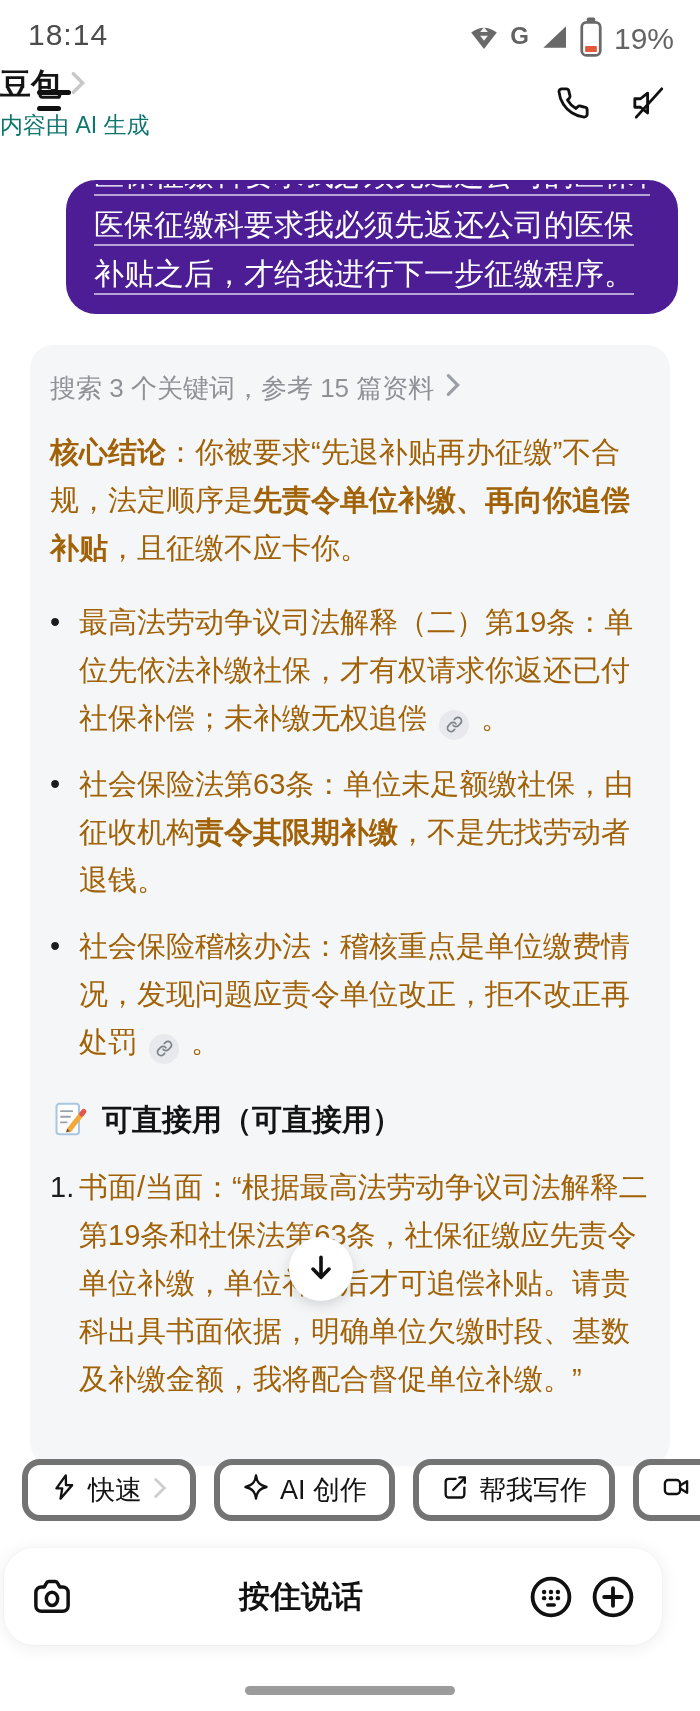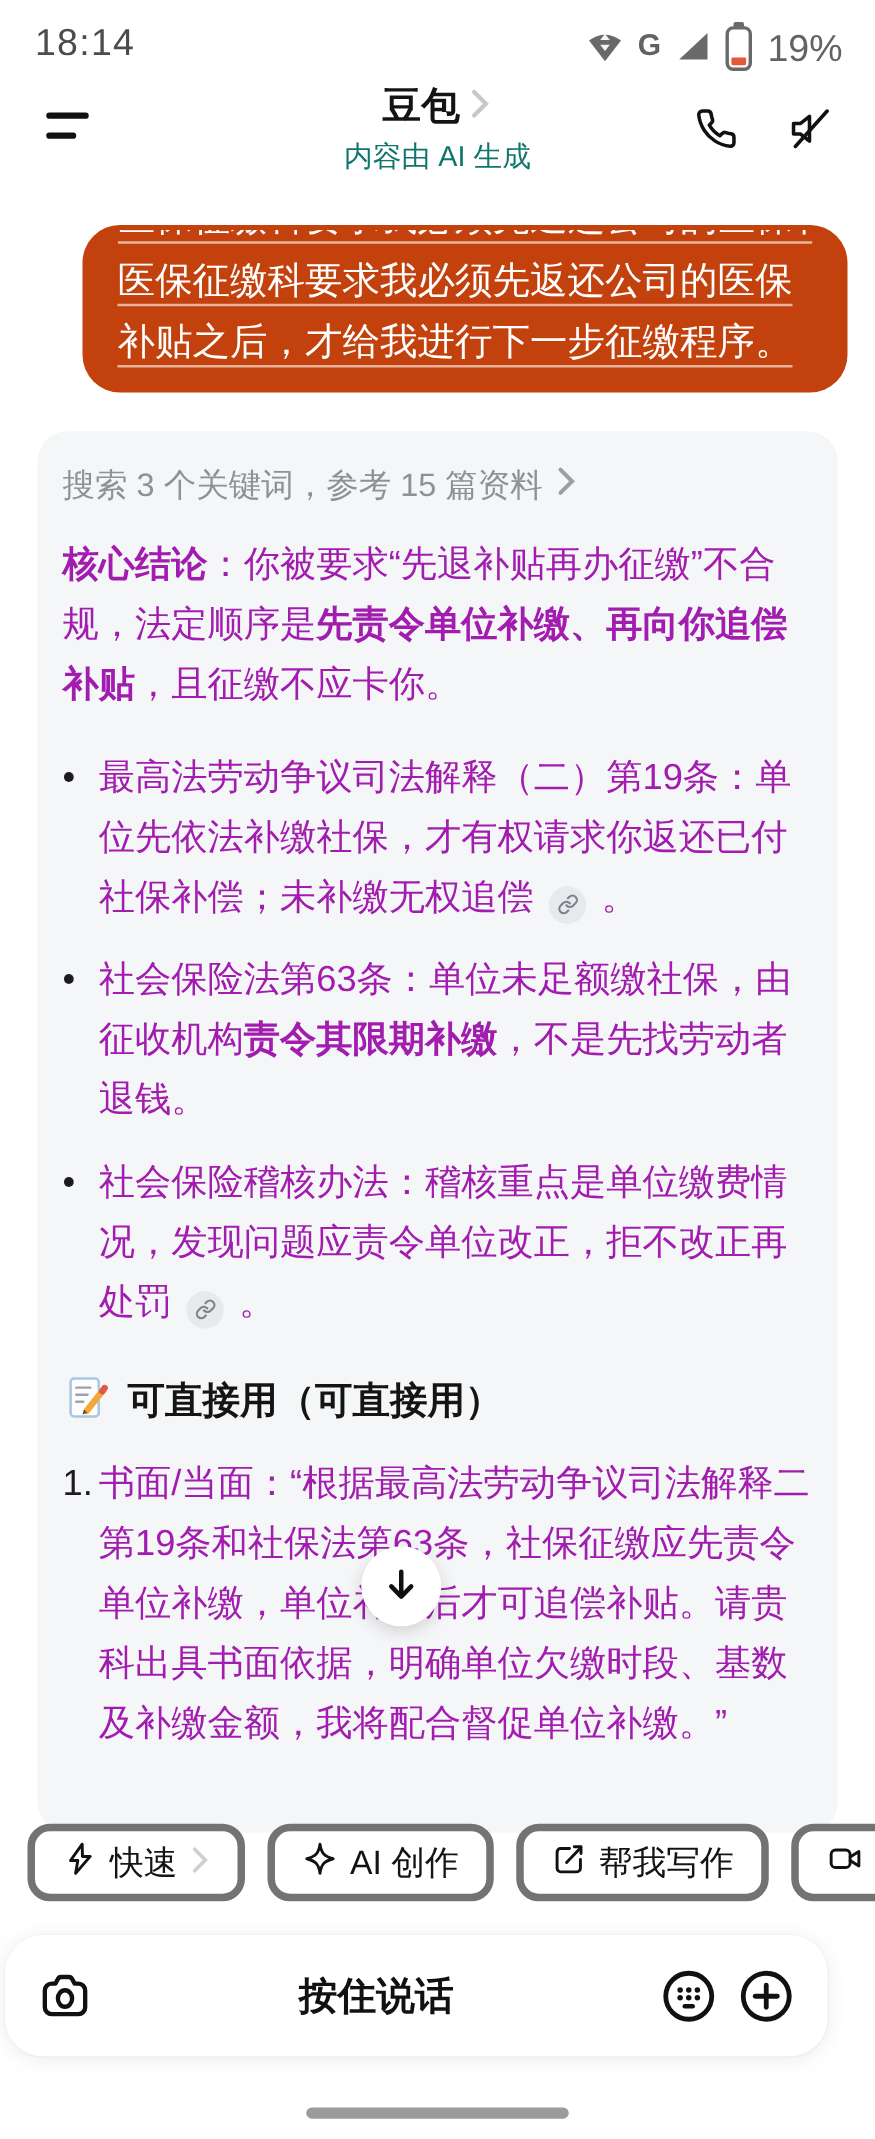--- a/index.html
+++ b/index.html
@@ -13,43 +13,43 @@
   .sb-icons{position:absolute;right:26px;top:16px;display:flex;align-items:center;gap:7px;}
   .sb-net-letter{font-size:24px;font-weight:700;color:#636363;margin:0 2px 6px 2px;}
   .sb-percent{font-size:30px;color:#636363;margin-left:2px;}
 
   
   .app-header{position:relative;height:90px;}
   .menu-btn{position:absolute;left:37px;top:26px;width:40px;height:30px;cursor:pointer;}
   .menu-btn i{display:block;background:#101010;border-radius:3px;height:5px;}
   .menu-btn i:first-child{width:34px;margin-bottom:11px;}
   .menu-btn i:last-child{width:24px;}
-  .title-wrap{position:absolute;left:0;right:0;top:0;text-align:center;}
+  .title-wrap{position:absolute;left:0;right:0;top:0;text-align:left;}
   .title-row{display:inline-flex;align-items:center;gap:6px;cursor:pointer;}
   .app-title{font-size:31px;font-weight:700;color:#141414;}
   .subtitle{margin-top:4px;font-size:23px;color:#0f766e;}
   .header-actions{position:absolute;right:34px;top:22px;display:flex;gap:42px;align-items:center;}
   .icon-btn{background:none;border:none;padding:0;cursor:pointer;line-height:0;}
 
   
   .chat{position:relative;}
-  .bubble{box-sizing:border-box;width:612px;margin:26px 22px 0 auto;background:#c2410c;
+  .bubble{box-sizing:border-box;width:612px;margin:26px 22px 0 auto;background:#4c1d95;
           border-radius:30px;padding:4px 28px 16px 28px;color:#fff;}
   .bubble .u{ text-decoration:underline;text-decoration-color:rgba(255,255,255,.6);
           text-decoration-thickness:2px;text-underline-offset:9px;}
   .clip-line{height:13px;overflow:hidden;}
   .clip-line span{display:block;white-space:nowrap;overflow:hidden;font-size:30px;line-height:44px;
           transform:translateY(-31px);}
   .bubble-text{font-size:30px;line-height:49px;margin-top:3px;}
 
   .ai-card{box-sizing:border-box;position:relative;width:640px;height:1121px;margin:31px 30px 0 30px;
            background:#f5f6f7;border-radius:24px;padding:26px 20px 0 20px;overflow:hidden;}
   .search-row{display:flex;align-items:center;gap:10px;color:#8e9297;font-size:26px;
               margin-bottom:22px;cursor:pointer;}
-  .body-text{font-size:29px;line-height:48px;color:#a21caf;margin:0;}
+  .body-text{font-size:29px;line-height:48px;color:#a16207;margin:0;}
   .body-text b,.sec-title{font-weight:700;}
   .intro{margin-bottom:26px;}
   .sec-head{display:flex;align-items:center;gap:14px;margin:34px 0 22px 2px;}
   .sec-title{font-size:30px;color:#141414;}
   .list{margin:0;padding:0;list-style:none;}
   .list-item{position:relative;padding-left:29px;margin-bottom:18px;}
   .marker{position:absolute;left:0;top:0;font-size:29px;line-height:48px;color:#1c1c1e;}
   .link-badge{display:inline-flex;align-items:center;justify-content:center;width:30px;height:30px;
               border-radius:50%;background:#e7e9ec;vertical-align:-5px;margin:0 4px;cursor:pointer;}
 

